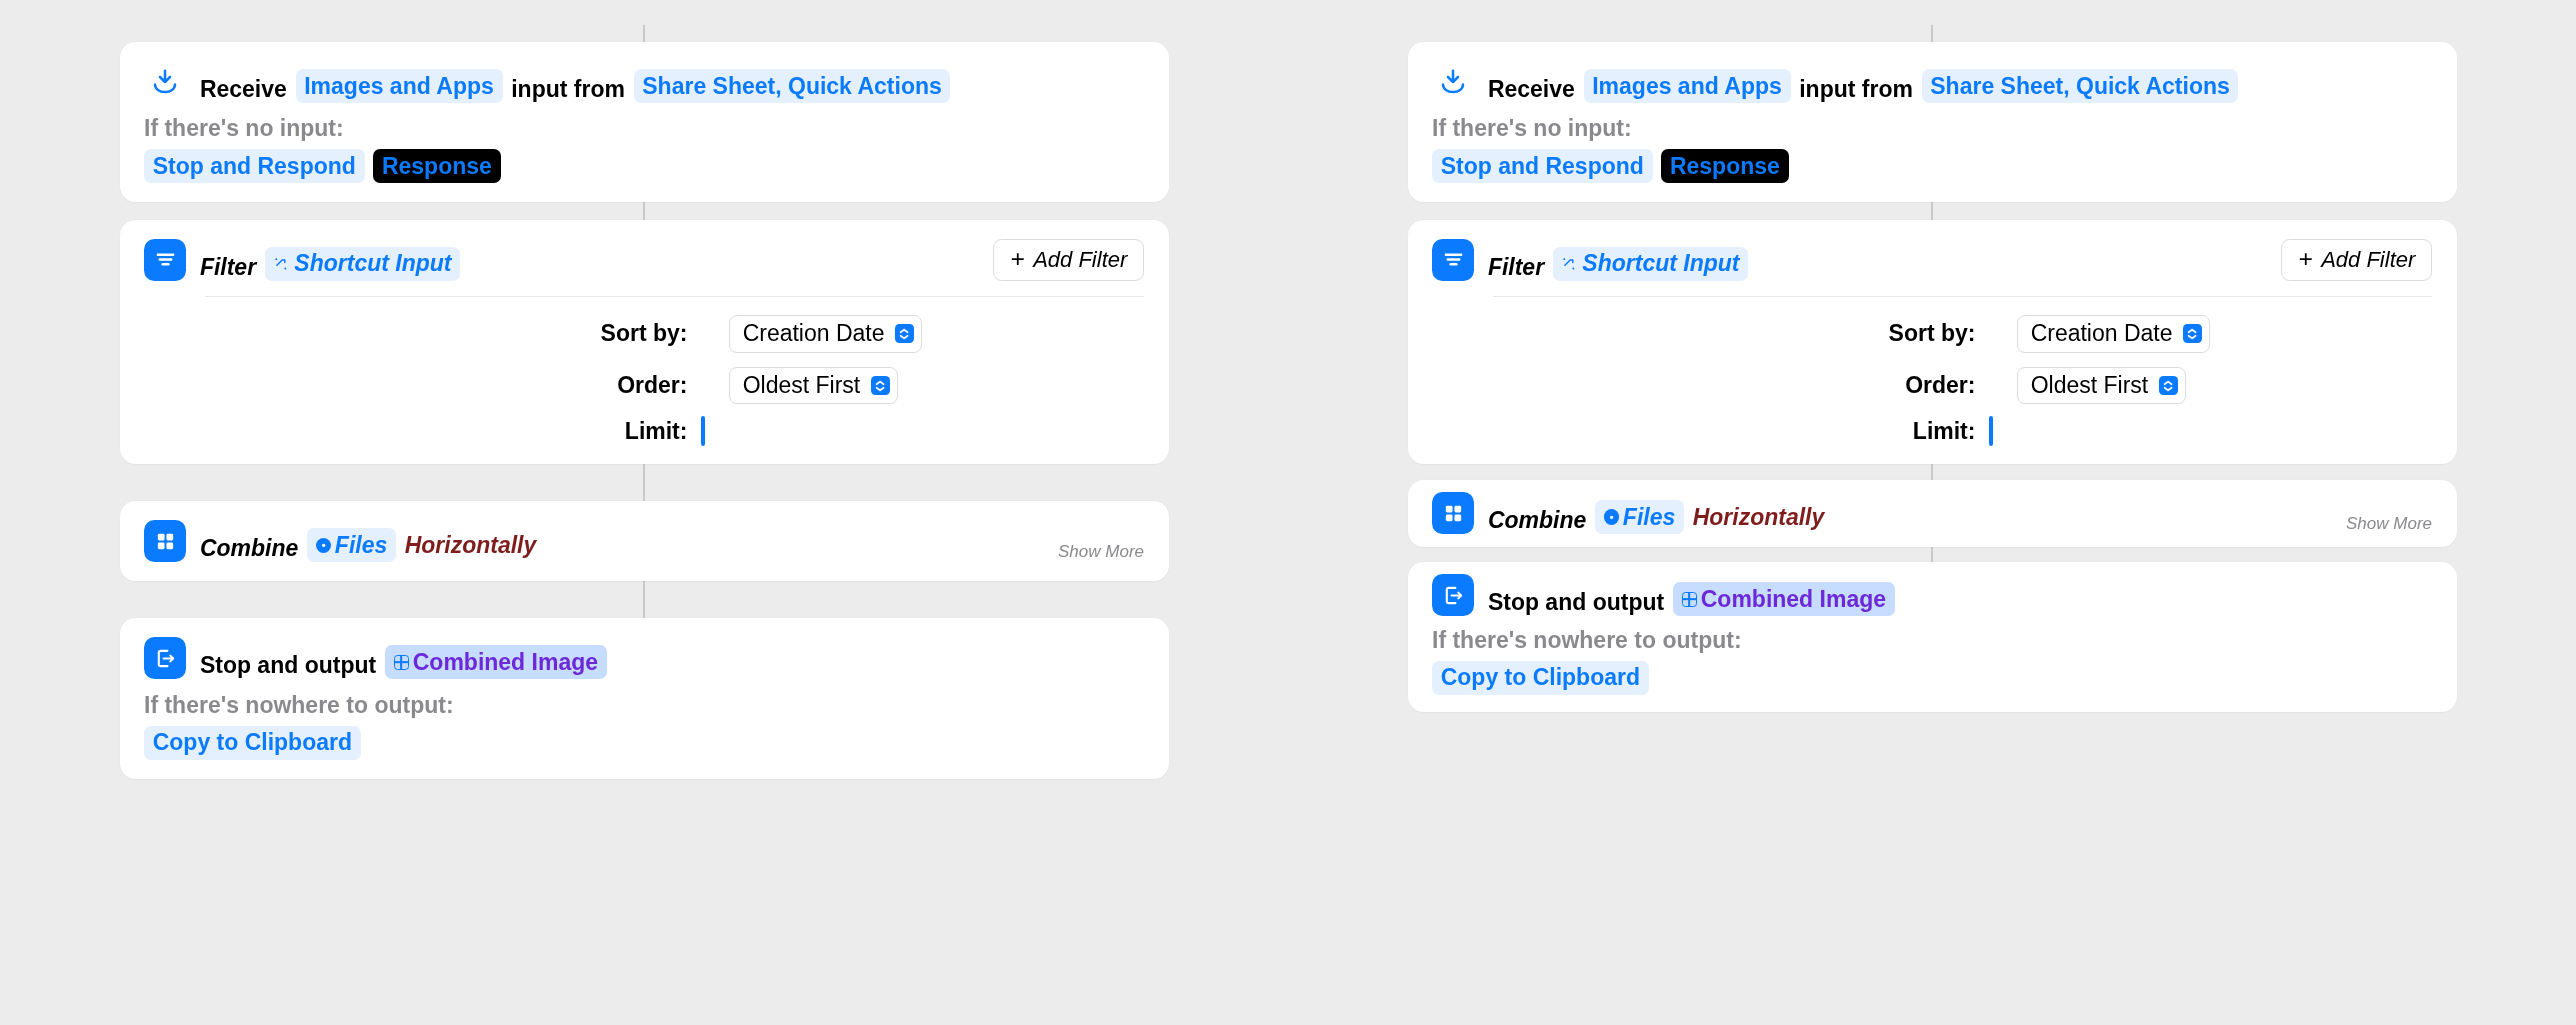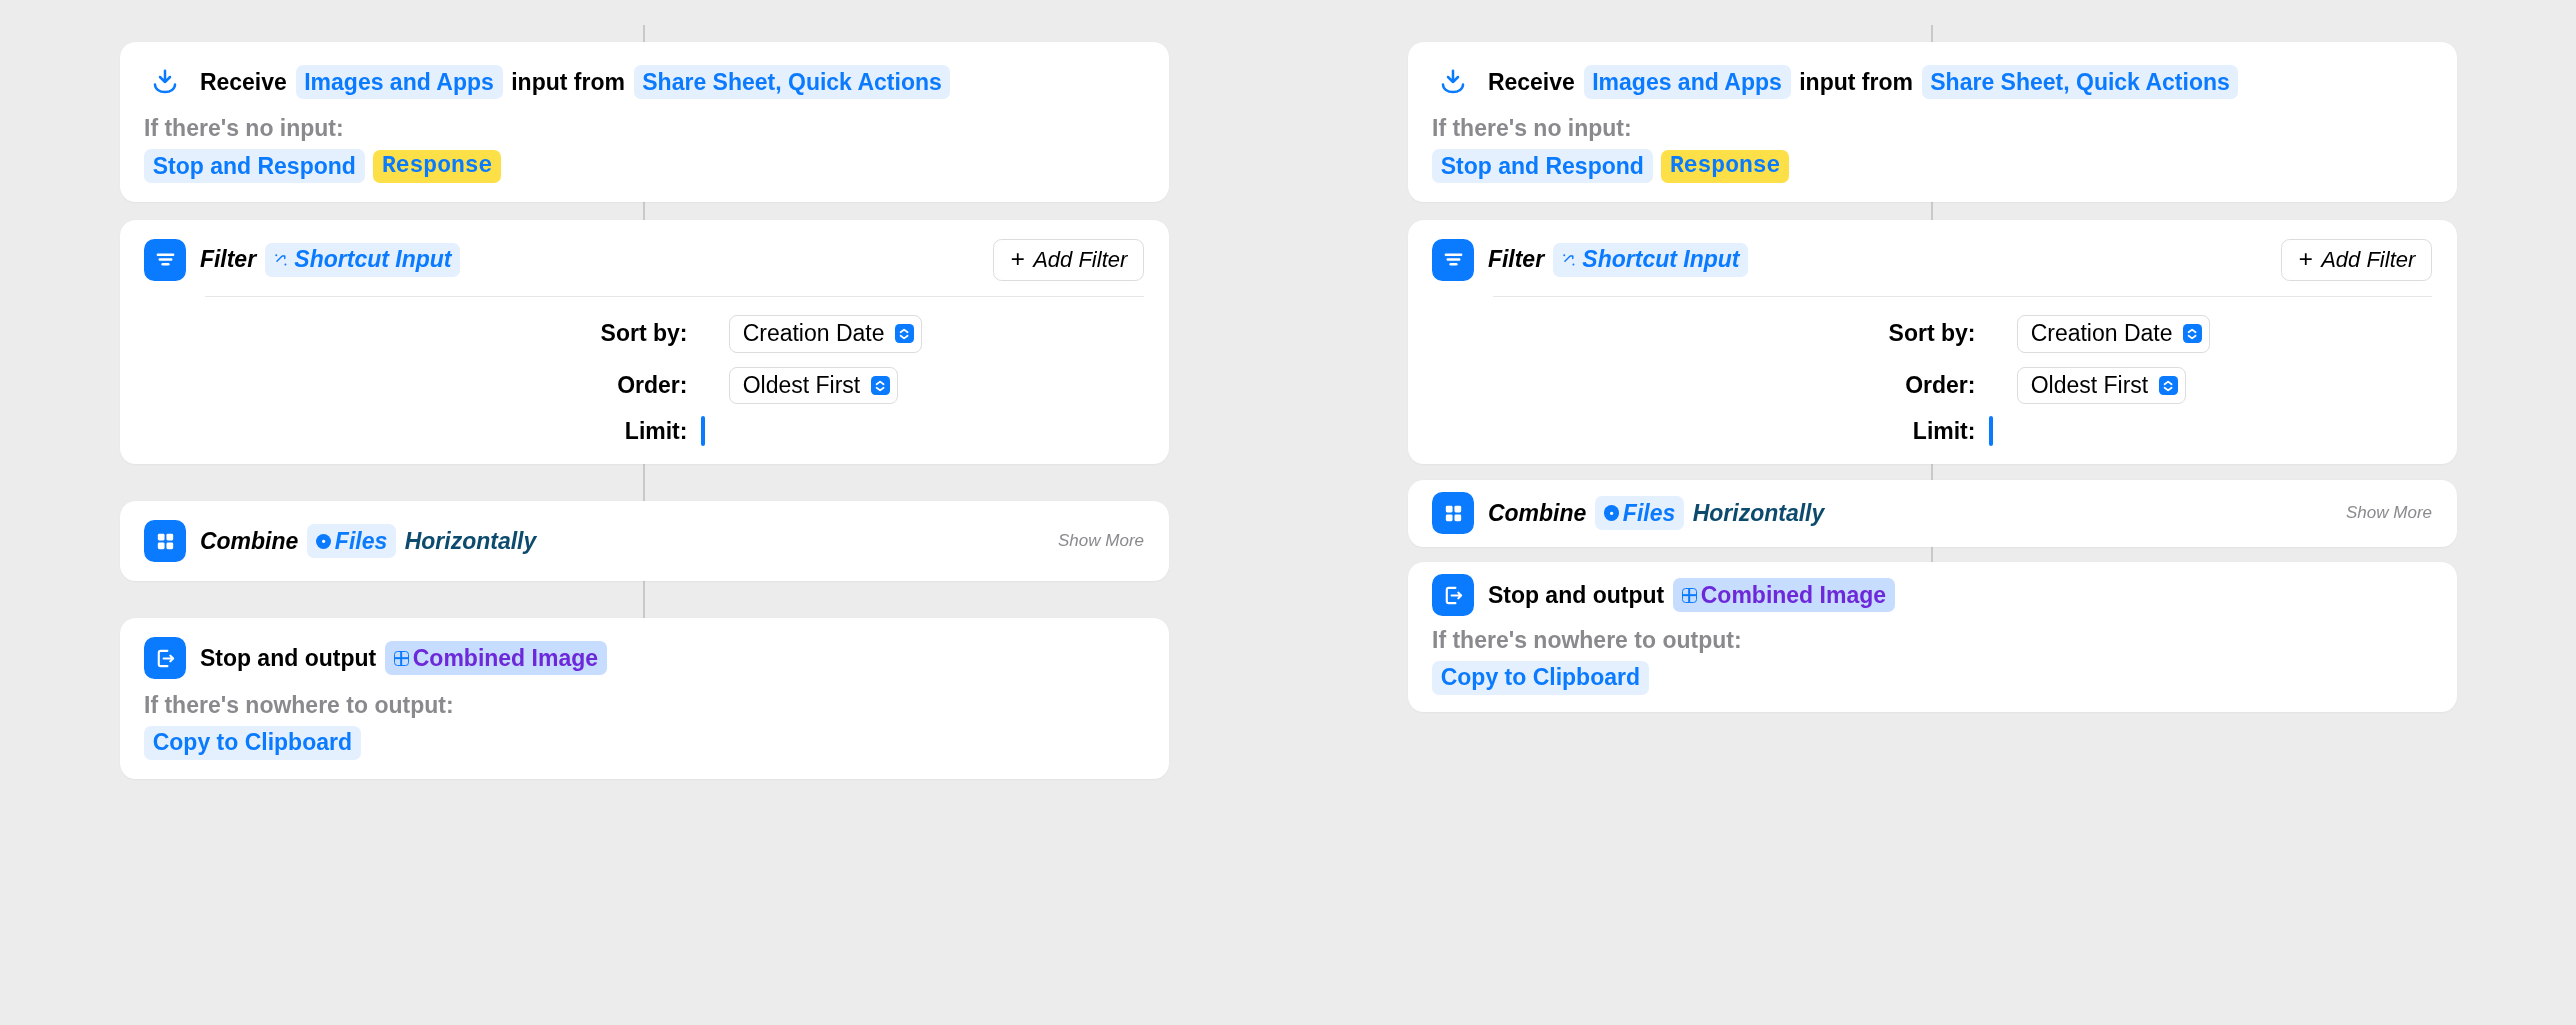--- a/index.html
+++ b/index.html
@@ -39,21 +39,21 @@
   position: relative;
 }
 .connector {
   width: 1.7px;
   height: 17.5px;
   background: #c9c9c9;
 }
 
 .row {
   display: flex;
-  align-items: center;
+  align-items: flex-end;
   gap: 8.7px;
   flex-wrap: wrap;
 }
 .row.spread { justify-content: space-between; flex-wrap: nowrap; font-style: italic; }
 
 .iconbox {
   width: 42px;
   height: 42px;
   border-radius: 10.5px;
   display: flex;
@@ -85,22 +85,22 @@
 
 .token {
   display: inline-flex;
   align-items: center;
   border-radius: 7px;
   padding: 3.5px 8.7px;
   font-weight: 600;
 }
 .token.blue-light { background: #e5f0ff; color: #0a7aff; }
 .token.blue-light-sel { background: #c6ddff; color: #6d28d9; }
-.token.blue-bare { color: #0c4a6e; background: transparent; padding: 3.5px 0px; }
-.token.gray { background: #fde047; color: #0a7aff; font-family: Liberation Mono, monospace; }
+.token.blue-bare { color: #7f1d1d; background: transparent; padding: 3.5px 0px; }
+.token.gray { background: #000000; color: #0a7aff; }
 .token .mini-icon { margin-right: 5.2px; }
 
 .outline-btn {
   border: 1.3px solid #dcdcdc;
   border-radius: 8.7px;
   background: #fff;
   padding: 7px 15.7px;
   display: inline-flex;
   align-items: center;
   gap: 8.7px;

